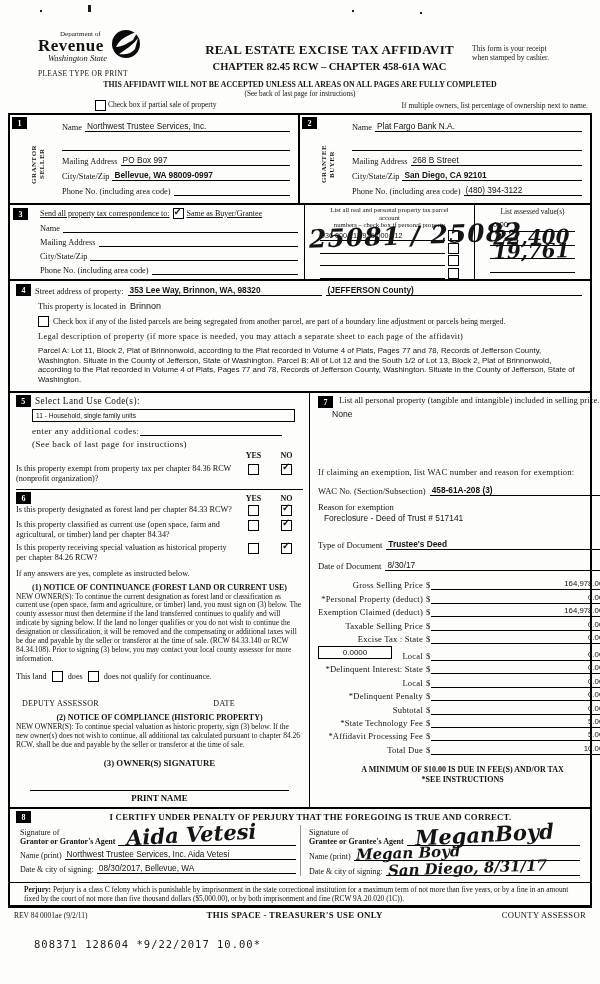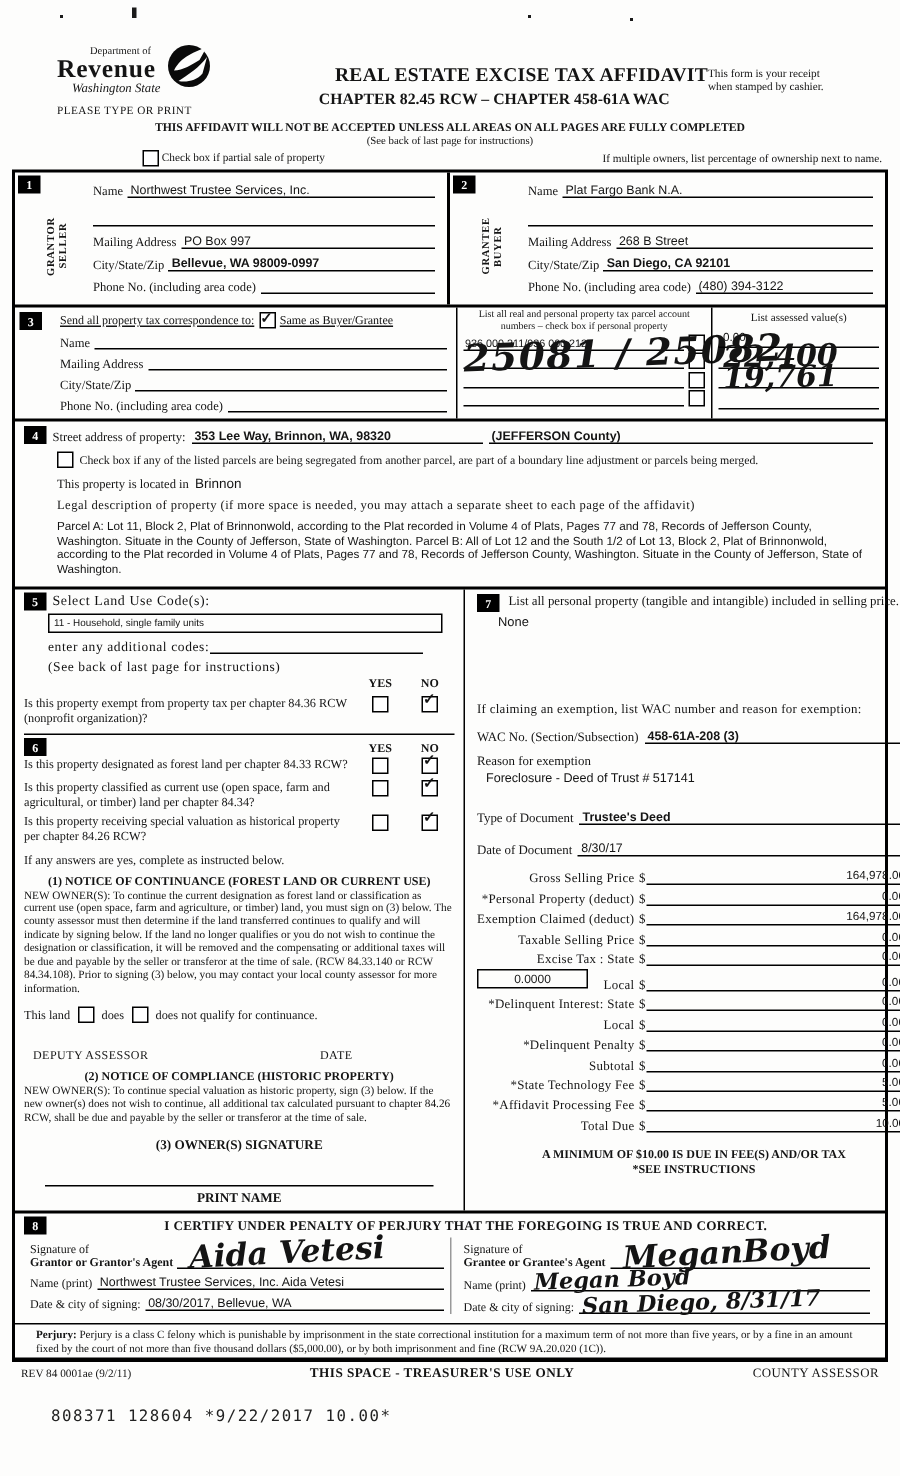--- a/index.html
+++ b/index.html
@@ -7,21 +7,21 @@
         font-family:"Liberation Serif",serif;overflow:hidden;}
   .speck{position:absolute;background:#1a1a1a;}
   
   .header{display:grid;grid-template-columns:165px 1fr 118px;margin:30px 10px 0 22px;}
   .logo-wrap{position:relative;padding-left:16px;}
   .dept-small{font-size:7px;margin-left:22px;}
   .dept-name{font-size:17px;font-weight:bold;letter-spacing:.5px;line-height:15px;}
   .dept-sub{font-size:8.5px;font-style:italic;margin-left:10px;}
   .logo-circ{position:absolute;left:88px;top:-2px;}
   .please{font-size:7.5px;margin:6px 0 0 0;letter-spacing:.3px;}
-  .title{font-size:13px;font-weight:bold;text-align:right;margin-top:12px;letter-spacing:.2px;}
+  .title{font-size:13px;font-weight:bold;text-align:center;margin-top:12px;letter-spacing:.2px;}
   .chapter{font-size:10.5px;font-weight:bold;text-align:center;margin-top:3px;}
   .receipt{font-size:7.5px;margin-top:14px;line-height:9px;}
   .warning{font-size:7.8px;font-weight:bold;text-align:center;margin-top:2px;}
   .seeback{font-size:7.2px;text-align:center;margin-top:1px;}
   .partialrow{display:flex;justify-content:space-between;font-size:7.5px;margin:2px 12px 2px 95px;align-items:center;}
   
   .cb{display:inline-block;width:9px;height:9px;border:1px solid #000;position:relative;
       vertical-align:middle;background:#fff;flex:none;}
   .cb.on::after{content:"✓";position:absolute;left:0px;top:-3px;font-size:10px;font-weight:bold;}
   .numbox{display:inline-flex;align-items:center;justify-content:center;min-width:15px;height:12px;
@@ -40,21 +40,21 @@
   .vlabels{position:absolute;left:20px;top:14px;bottom:4px;display:flex;gap:0px;}
   .vlabels span{writing-mode:vertical-rl;transform:rotate(180deg);font-size:7px;font-weight:bold;
       letter-spacing:.5px;text-align:center;}
   .party .frow{margin-top:4px;}
   .blankline{border-bottom:1px solid #000;height:12px;margin-top:6px;}
   
   .sec3{border-top:2px solid #000;display:grid;grid-template-columns:1fr 170px 116px;height:74px;}
   .s3left{position:relative;padding:3px 6px 2px 30px;}
   .s3left .numbox{position:absolute;left:3px;top:3px;}
   .s3send{font-size:8px;display:flex;align-items:center;gap:3px;text-decoration:underline;}
-  .s3col{border-left:1.5px solid #000;padding:1px 4px;position:relative;}
+  .s3col{border-left:1.5px solid #000;padding:1px 15px;position:relative;}
   .s3head{font-size:6.7px;text-align:center;line-height:7.6px;}
   .prow{display:flex;align-items:flex-end;gap:3px;height:12.5px;}
   .pline{flex:1;border-bottom:1px solid #000;font-family:"Liberation Sans",sans-serif;font-size:7.2px;padding-left:1px;}
   .hw-parcel{position:absolute;left:4px;top:16px;font-size:25px;transform:rotate(-2deg);letter-spacing:1px;}
   .aval{border-bottom:1px solid #000;height:12.5px;font-family:"Liberation Sans",sans-serif;
         font-size:7.8px;overflow:visible;line-height:12px;padding-left:3px;}
   .aval .hwbig{font-size:20px;line-height:10px;display:inline-block;transform:rotate(-1deg);
         font-family:"DejaVu Serif",serif;font-style:italic;font-weight:bold;}
   
   .sec4{border-top:2px solid #000;padding:3px 8px 3px 6px;height:112px;box-sizing:border-box;}
@@ -282,26 +282,26 @@
     </div>
 
     <div class="sec4">
       <div class="s4street">
         <span class="numbox">4</span>
         <span class="lbl">Street address of property:</span>
         <span class="uline typed" style="flex:none;width:190px;font-weight:bold">353 Lee Way, Brinnon, WA, 98320</span>
         <span class="uline typed" style="font-weight:bold">(JEFFERSON County)</span>
       </div>
       <div class="s4row">
+        <span>This property is located in</span>
+        <span class="typed" style="font-size:9px">Brinnon</span>
+      </div>
+      <div class="s4row">
         <span class="cb"></span>
         <span style="font-size:7.9px">Check box if any of the listed parcels are being segregated from another parcel, are part of a boundary line adjustment or parcels being merged.</span>
-      </div>
-      <div class="s4row">
-        <span>This property is located in</span>
-        <span class="typed" style="font-size:9px">Brinnon</span>
       </div>
       <div class="s4row" style="letter-spacing:.3px">Legal description of property (if more space is needed, you may attach a separate sheet to each page of the affidavit)</div>
       <div class="legal">Parcel A: Lot 11, Block 2, Plat of Brinnonwold, according to the Plat recorded in Volume 4 of Plats, Pages 77 and 78, Records of Jefferson County, Washington. Situate in the County of Jefferson, State of Washington.  Parcel B: All of Lot 12 and the South 1/2 of Lot 13, Block 2, Plat of Brinnonwold, according to the Plat recorded in Volume 4 of Plats, Pages 77 and 78, Records of Jefferson County, Washington. Situate in the County of Jefferson, State of Washington.</div>
     </div>
 
     <div class="cols">
 
       <div class="colL">
         <div class="s5head">
           <span class="numbox">5</span>

